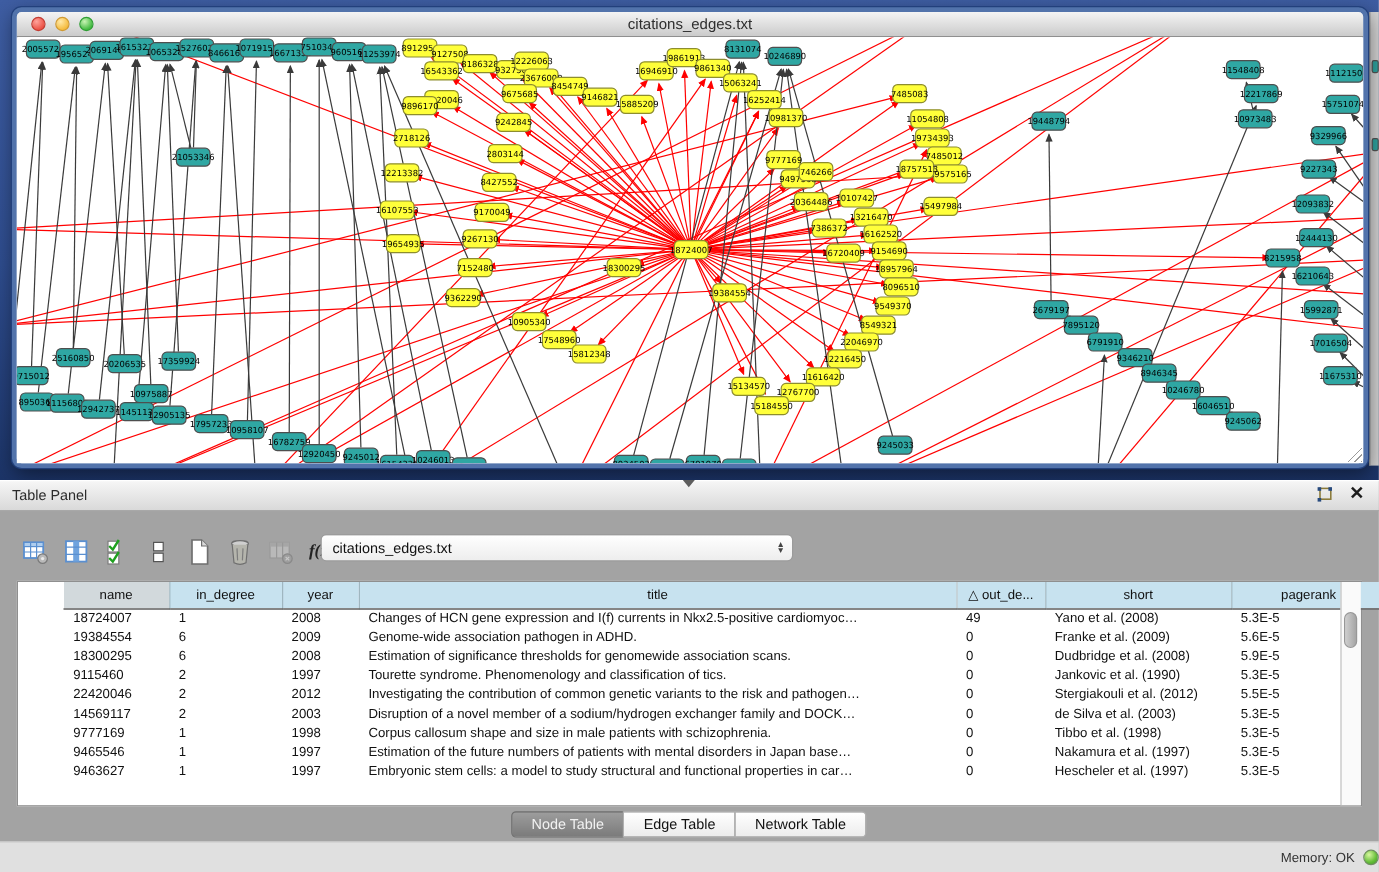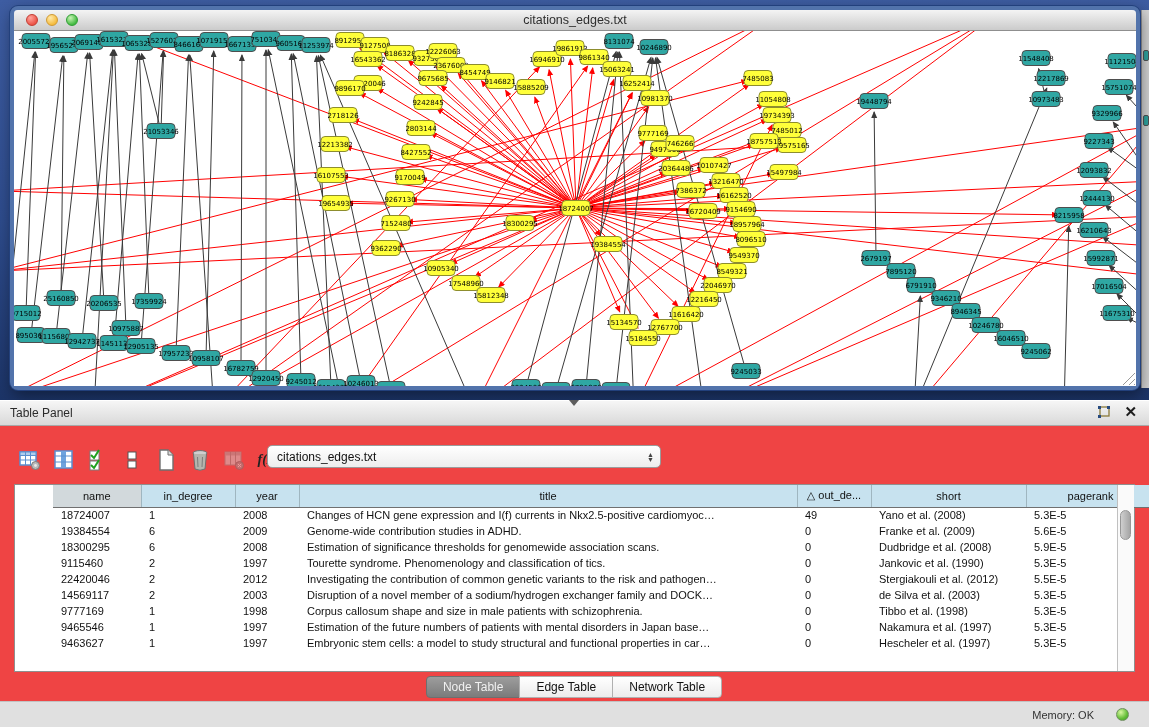--- a/index.html
+++ b/index.html
@@ -30,21 +30,21 @@
   .edge-red   { stroke:#ff0000; stroke-width:1; }
   .edge-black { stroke:#3a3a3a; stroke-width:1; }
   .node-y { fill:#ffff3a; stroke:#8d8d2e; stroke-width:1; }
   .node-t { fill:#2fa7a3; stroke:#4e4e4e; stroke-width:1; }
   .node-label { font:7px "DejaVu Sans",sans-serif; text-anchor:middle; fill:#000; }
   .resize-grip { position:absolute; right:1px; bottom:1px; width:14px; height:14px;
     background:repeating-linear-gradient(135deg, transparent 0 3px, #9a9a9a 3px 4px);
     clip-path:polygon(100% 0, 100% 100%, 0 100%); }
 
   
-  .table-panel { position:absolute; left:0; top:400px; width:1149px; height:327px; background:#ef4444; }
+  .table-panel { position:absolute; left:0; top:400px; width:1149px; height:327px; background:#a3a3a3; }
   .panel-header { position:relative; height:26px;
     background:linear-gradient(#f7f7f7,#d9d9d9); border-bottom:1px solid #a8a8a8;
     box-shadow:inset 0 1px 0 #ffffff; }
   .split-handle { position:absolute; left:569px; top:0; width:0; height:0;
     border-left:5px solid transparent; border-right:5px solid transparent; border-top:6px solid #5d5d5d; }
   .panel-title { position:absolute; left:10px; top:6px; font-size:12px; color:#2b2b2b; }
   .header-actions { position:absolute; right:12px; top:3px; display:flex; gap:12px; align-items:center; }
   .close-x { font-size:15px; font-weight:bold; color:#1c1c1c; line-height:18px; cursor:default; }
 
   .toolbar { position:absolute; left:18px; top:42px; height:36px; display:flex; align-items:center; gap:10px; }
@@ -72,21 +72,21 @@
 
   .tabs { position:absolute; left:0; right:0; top:276px; display:flex; justify-content:center; }
   .tab { height:22px; padding:0 16px; font-size:12px; font-family:"Liberation Sans",sans-serif;
     background:linear-gradient(#ffffff,#ececec); border:1px solid #b0b0b0; margin-left:-1px; color:#111; }
   .tab:first-child { border-radius:4px 0 0 4px; }
   .tab:last-child  { border-radius:0 4px 4px 0;text-align:right; }
   .tab.selected { background:linear-gradient(#9d9d9d,#7b7b7b); border-color:#6f6f6f; color:#f1f1f1; }
 
   .statusbar { position:absolute; left:0; right:0; bottom:0; height:26px; background:#e0e0e0;
     border-top:1px solid #c2c2c2; display:flex; justify-content:flex-end; align-items:center;
-    padding-right:20px; gap:22px; font-size:11px; color:#333; }
+    padding-right:0; gap:7px; font-size:11px; color:#333; }
   .mem-dot { width:13px; height:13px; border-radius:50%; border:1px solid #6f8f5f;
     background:radial-gradient(circle at 35% 30%,#d8f7a0,#63bd37 60%,#3d9a26); }
 </style>
 </head>
 <body>
 
 <div class="desktop">
   <div class="desktop-sliver">
     <span class="sliver-chip" style="top:40px"></span>
     <span class="sliver-chip" style="top:105px"></span>
@@ -861,21 +861,21 @@
             <td class="col-year">2008</td>
             <td class="col-title">Changes of HCN gene expression and I(f) currents in Nkx2.5-positive cardiomyoc…</td>
             <td class="col-out_degree">49</td>
             <td class="col-short">Yano et al. (2008)</td>
             <td class="col-pagerank">5.3E-5</td>
           </tr>
           <tr>
             <td class="col-name">19384554</td>
             <td class="col-in_degree">6</td>
             <td class="col-year">2009</td>
-            <td class="col-title">Genome-wide contribution studies in ADHD.</td>
+            <td class="col-title">Genome-wide association pathogen in ADHD.</td>
             <td class="col-out_degree">0</td>
             <td class="col-short">Franke et al. (2009)</td>
             <td class="col-pagerank">5.6E-5</td>
           </tr>
           <tr>
             <td class="col-name">18300295</td>
             <td class="col-in_degree">6</td>
             <td class="col-year">2008</td>
             <td class="col-title">Estimation of significance thresholds for genomewide association scans.</td>
             <td class="col-out_degree">0</td>

